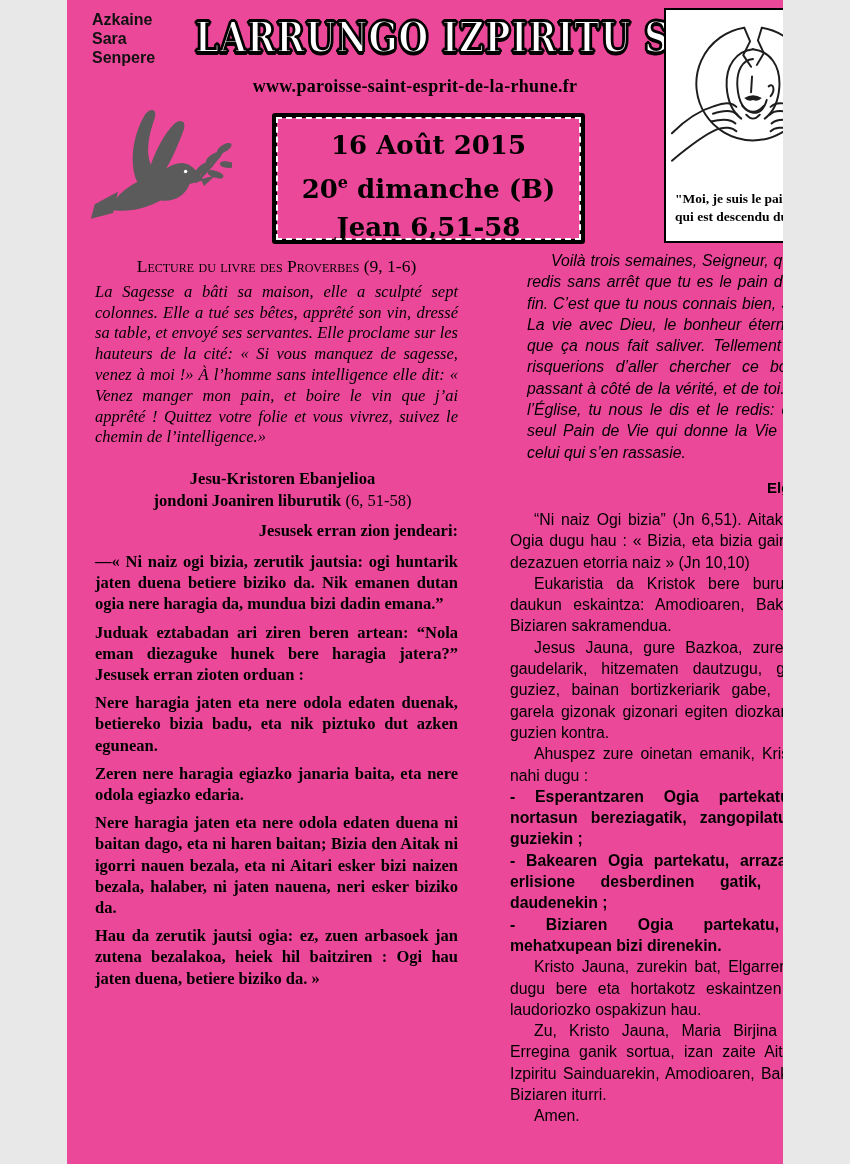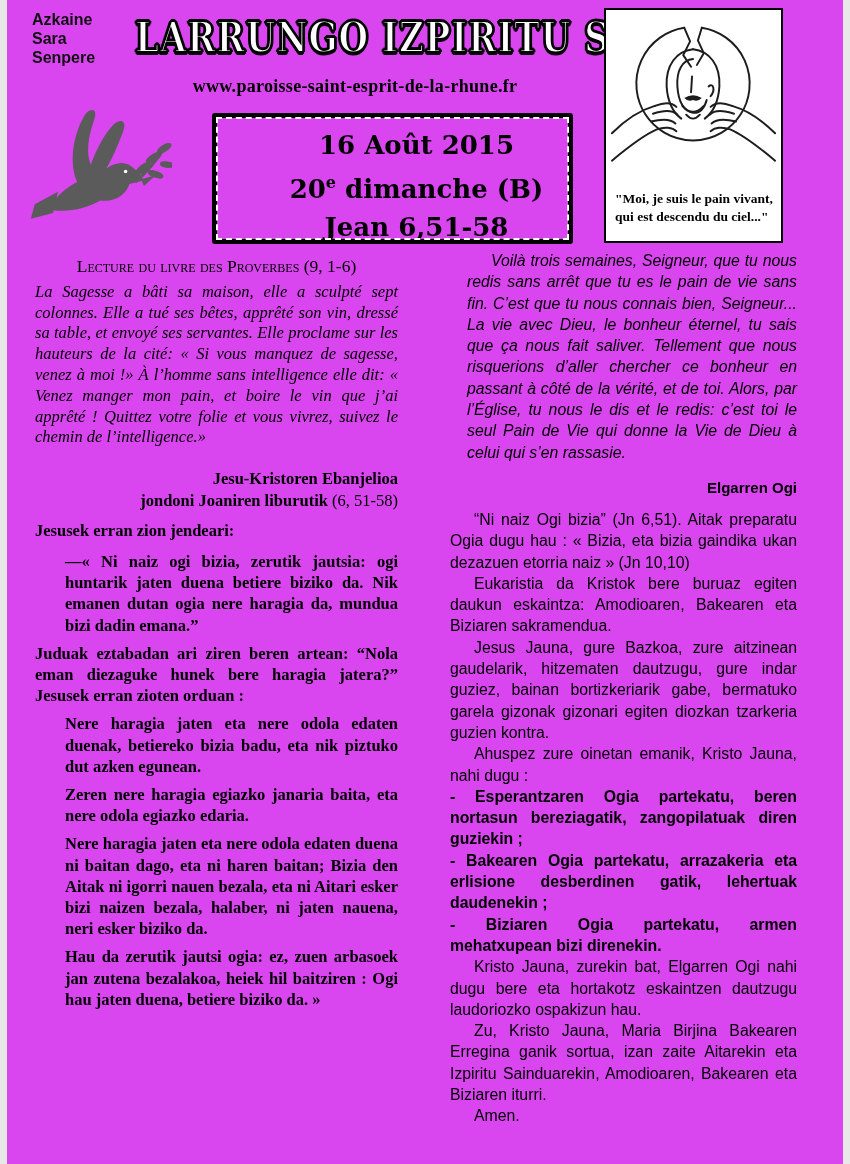--- a/index.html
+++ b/index.html
@@ -1,18 +1,18 @@
 <!DOCTYPE html>
 <html><head>
 <meta charset="utf-8">
 <style>
   html,body { margin:0; padding:0; background:#e8e8e8; }
   .page {
-    position:relative; width:836px; height:1164px; margin:0 auto;
-    background:#d946ef; overflow:hidden;
+    position:relative; width:716px; height:1164px; margin:0 auto;
+    background:#ec4899; overflow:hidden;
     font-family:"Liberation Serif", serif; color:#000;
   }
   
   .towns {
     position:absolute; left:25px; top:10px;
     font-family:"Liberation Sans", sans-serif;
     font-weight:bold; font-size:16px; line-height:19px; color:#111;
   }
   .main-title {
     position:absolute; left:128px; top:12px; width:448px;
@@ -30,21 +30,21 @@
     letter-spacing:0.3px;
   }
   
   .dove { position:absolute; left:20px; top:104px; }
   
   .date-box {
     position:absolute; left:205px; top:113px; width:303px; height:113px;
     border:5px solid #000; outline:2px dashed #fff; outline-offset:-6px;
     border-radius:3px; text-align:center;
     font-family:"DejaVu Serif", serif; font-weight:bold;
-    font-size:26px; line-height:38px; padding-top:8px;padding-left:48px;
+    font-size:26px; line-height:38px; padding-top:8px;
   }
   .date-box sup { font-size:16px; }
   
   .jesus-frame {
     position:absolute; left:597px; top:8px; width:175px; height:231px;
     border:2px solid #000; background:#fff;
   }
   .jesus-art { position:absolute; left:2px; top:6px; }
   .jesus-caption {
     position:absolute; left:9px; top:180px; width:160px;
@@ -55,25 +55,25 @@
   .col-left {
     position:absolute; left:28px; top:256px; width:363px;
     font-family:"Liberation Serif", serif; font-size:16.5px;
     line-height:20.8px; text-align:justify; hyphens:none;
   }
   .reading-title {
     font-variant:small-caps; font-size:17.5px;
     margin:0 0 5px 0; text-align:center;
   }
   .reading-body { font-style:italic; margin:0 0 20px 0; }
-  .gospel-title { font-weight:bold; margin:0 0 10px 12px; text-align:right; line-height:21.5px; }
+  .gospel-title { font-weight:bold; margin:0 0 10px 12px; text-align:center; line-height:21.5px; }
   .gospel-title .ref { font-weight:normal; }
-  .gospel-intro { font-weight:bold; margin:0 0 9px 0; text-align:left; }
+  .gospel-intro { font-weight:bold; margin:0 0 9px 0; text-align:right; }
   .bq { font-weight:bold; margin:0 0 7px 0; line-height:21.2px; }
-  .bq.quote { margin-left:30px; }
+  .bq.quote { }
   
   .col-right {
     position:absolute; left:443px; top:250px; width:347px;
     font-family:"Liberation Sans", sans-serif; font-size:15.8px;
     line-height:21.3px; text-align:justify; hyphens:none;
   }
   .reflection { font-style:italic; text-indent:24px; margin:0 0 14px 17px; }
   .col-right h2 {
     font-size:15px; margin:10px 0 10px 0; text-align:right; line-height:22px;
   }

